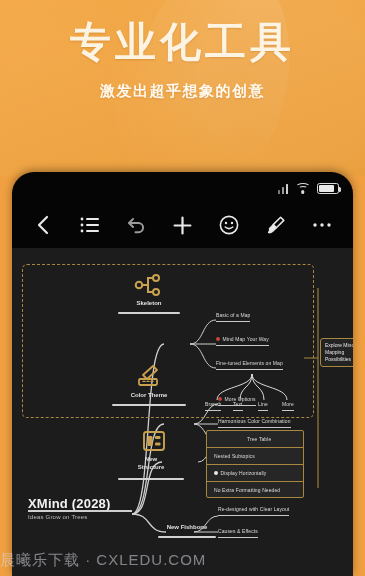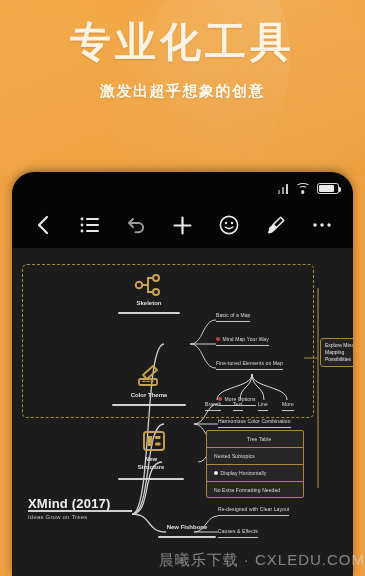--- a/index.html
+++ b/index.html
@@ -156,21 +156,21 @@
   .whitedot {
     display:inline-block; width:4px; height:4px; border-radius:50%;
     background:#e8e8e8; margin-right:2.5px; vertical-align: 0px;
   }
 
   svg.wires { position:absolute; inset:0; width:100%; height:100%; pointer-events:none; }
 
   
   .watermark {
     position: absolute; left: 0; right: 0; bottom: 6px;
-    text-align: right;
+    text-align: left;
     font-size: 15px; letter-spacing: 1px;
     color: rgba(225,225,235,.52);
     font-family: "Liberation Sans", sans-serif;
   }
 </style>
 </head>
 <body>
 
 <div class="page">
 
@@ -274,21 +274,21 @@
 
           <path d="M186 214 C196 214 196 198 206 198" fill="none" stroke="#cfcfcf" stroke-width="1"></path>
 
           <path d="M182 284 C194 284 194 268 206 268" fill="none" stroke="#cfcfcf" stroke-width="1"></path>
           <path d="M182 284 H206" fill="none" stroke="#cfcfcf" stroke-width="1"></path>
 
           <path d="M292 110 H306" fill="none" stroke="#a8873f" stroke-width="1"></path>
           <path d="M306 40 V240" fill="none" stroke="#a8873f" stroke-width="1.1"></path>
         </svg>
 
-        <div class="root-title">XMind (2017)</div>
+        <div class="root-title">XMind (2028)</div>
         <div class="root-line"></div>
         <div class="root-sub">Ideas Grow on Trees</div>
 
         <div class="dashbox" style="left:10px; top:16px; width:292px; height:154px;"></div>
 
         <div class="icon-box" style="left:122px; top:26px;">
           <svg width="28" height="22" viewBox="0 0 28 22">
             <circle cx="5" cy="11" r="3.3" fill="none" stroke="#c9a24f" stroke-width="2"></circle>
             <circle cx="22" cy="4" r="3" fill="none" stroke="#c9a24f" stroke-width="2"></circle>
             <circle cx="22" cy="18" r="3" fill="none" stroke="#c9a24f" stroke-width="2"></circle>

